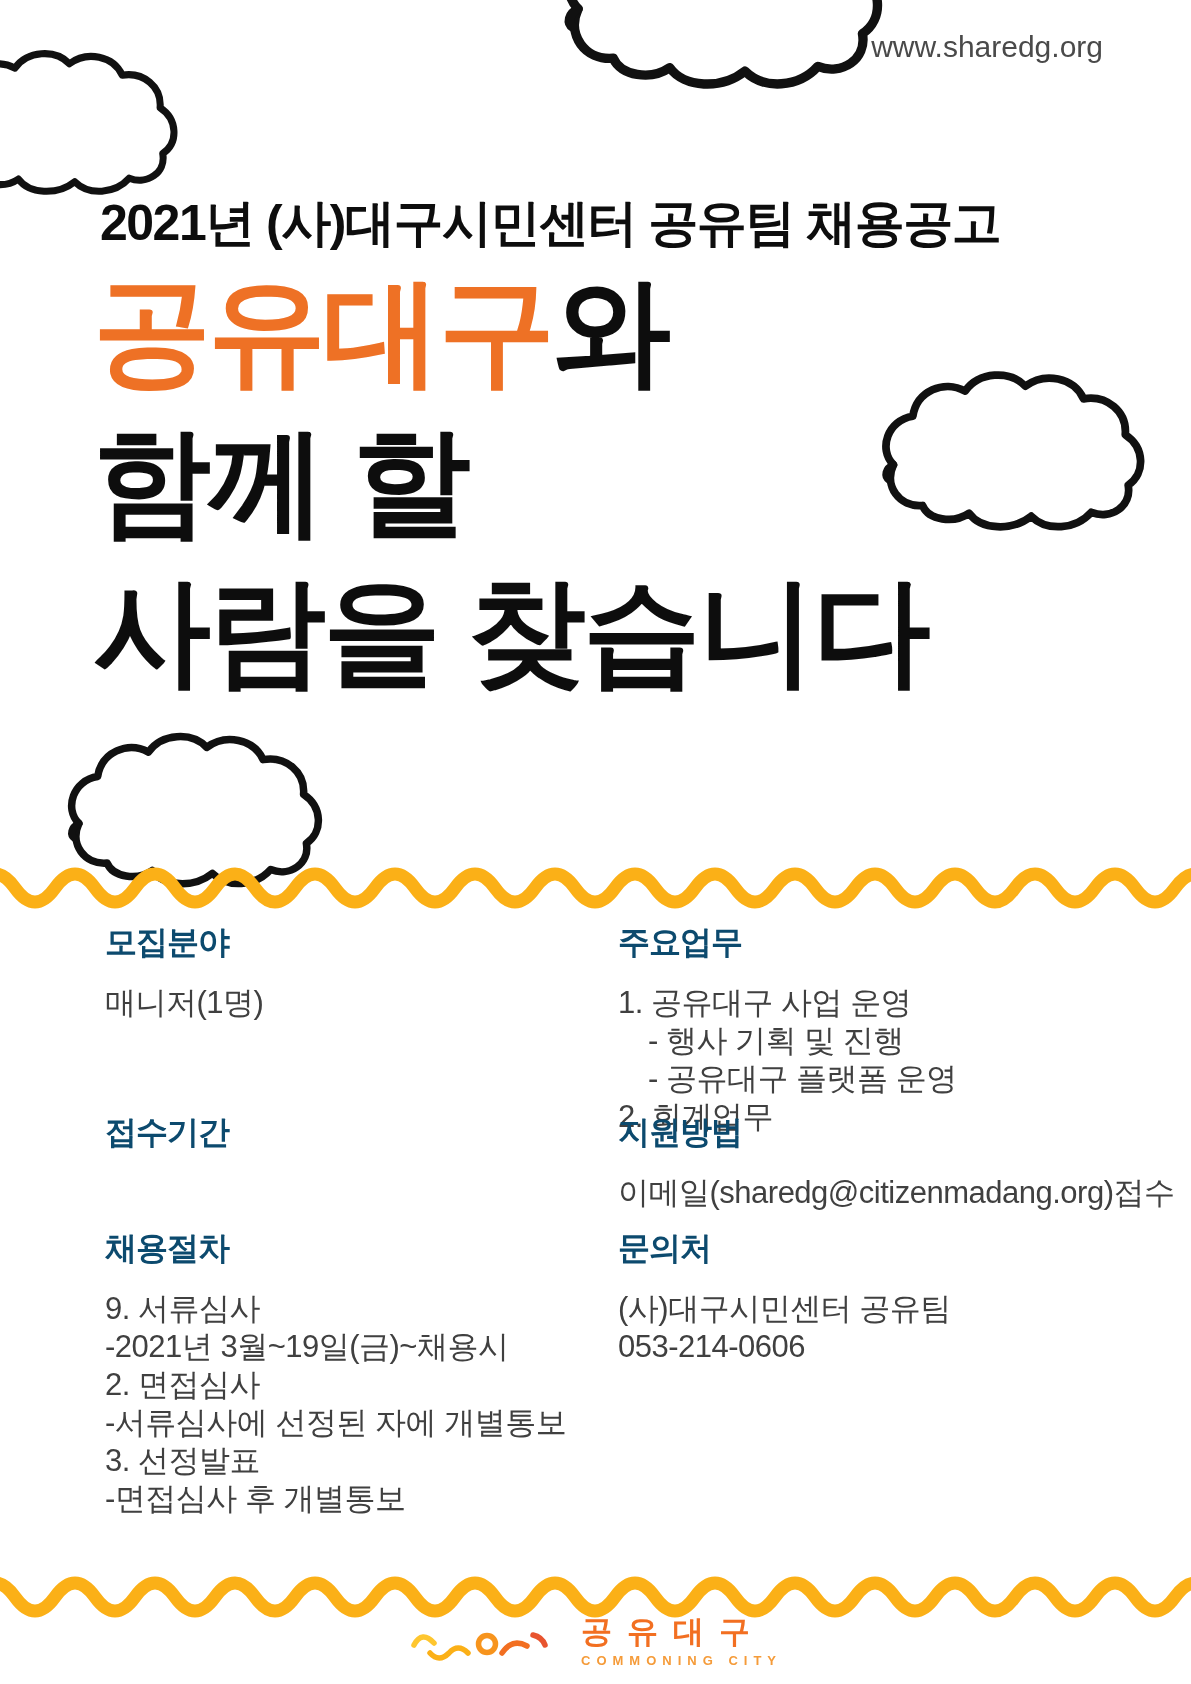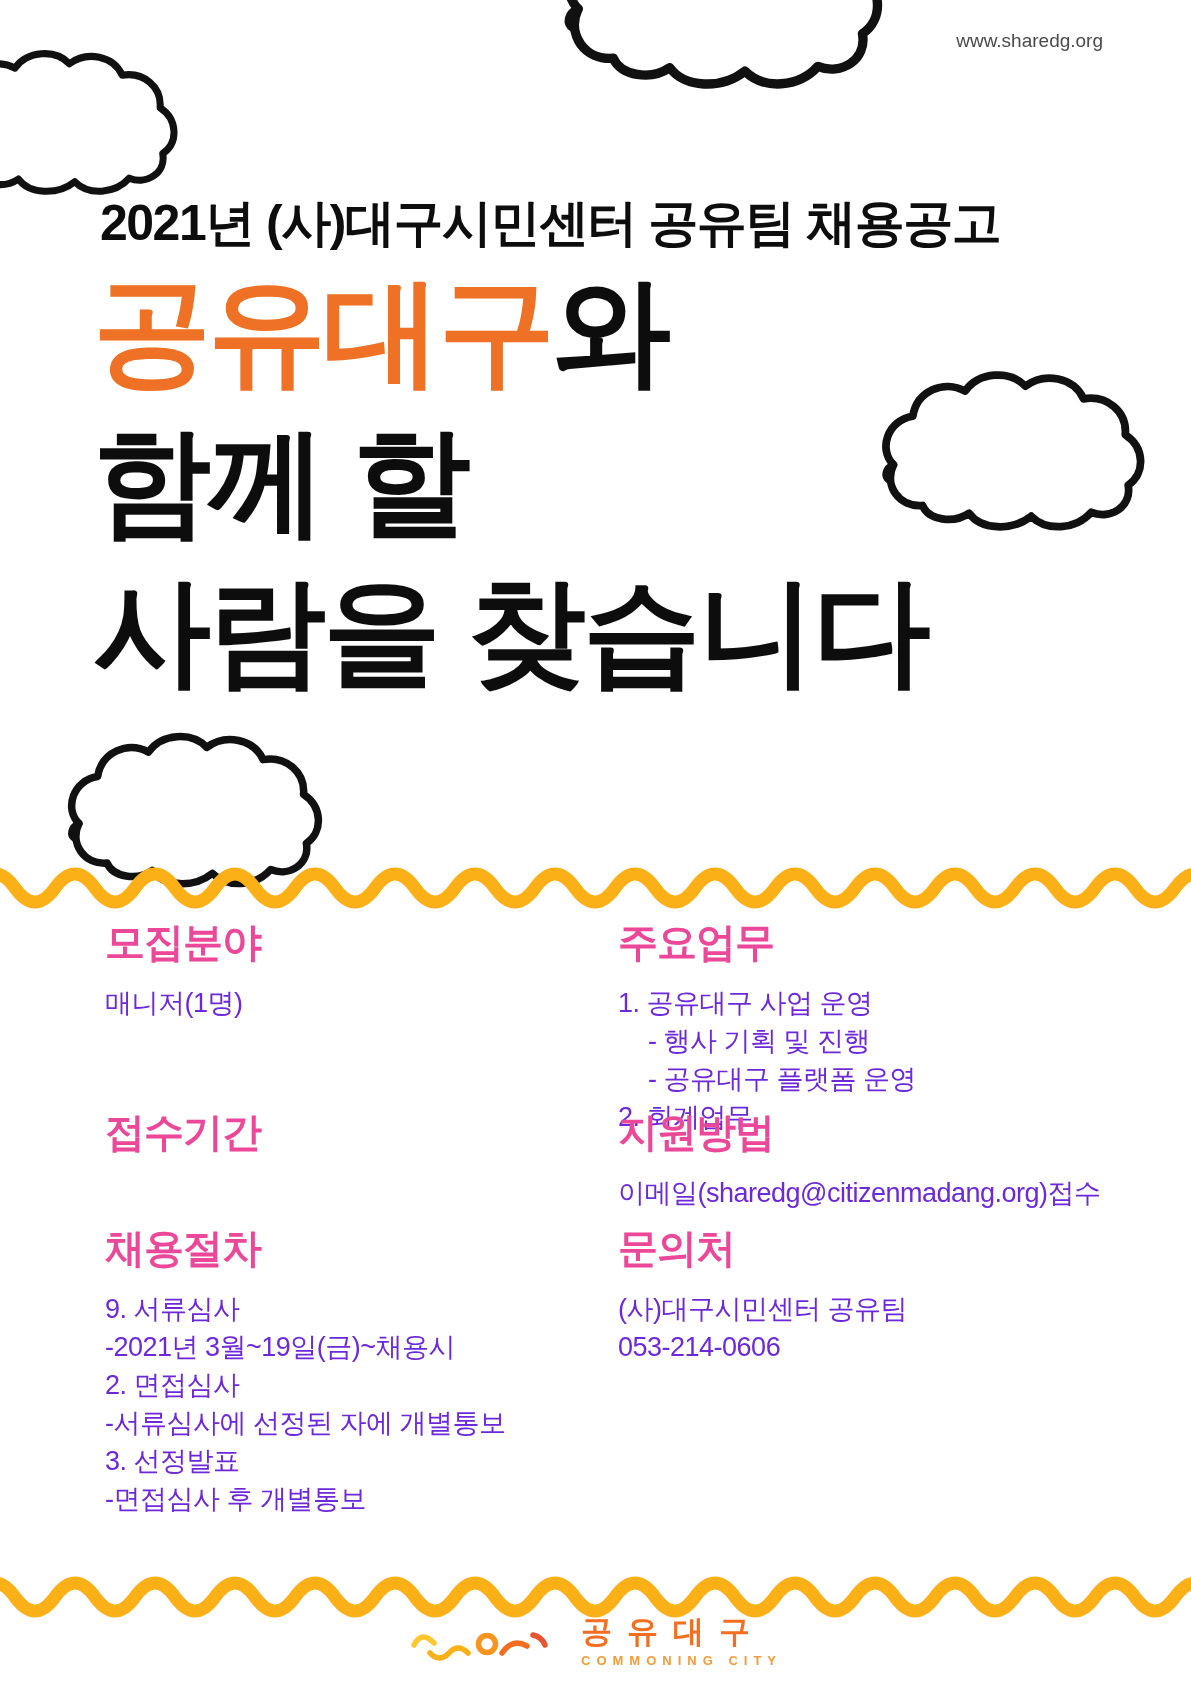--- a/index.html
+++ b/index.html
@@ -2,42 +2,42 @@
 <html><head>
 <meta charset="utf-8">
 <style>
   html,body{margin:0;padding:0;background:#ffffff;}
   .poster{
     position:relative;width:1191px;height:1684px;background:#ffffff;
     overflow:hidden;font-family:"Liberation Sans","DejaVu Sans",sans-serif;
   }
   .cloud{position:absolute;z-index:1;}
   .site-url{
-    position:absolute;top:30px;right:88px;font-size:19px;color:#4a4a4a;
+    position:absolute;top:30px;right:88px;font-size:30px;color:#4a4a4a;
     letter-spacing:0;z-index:3;
   }
   .subtitle{
     position:absolute;left:100px;top:190px;font-size:50px;font-weight:800;
     color:#0d0d0d;letter-spacing:-1.5px;z-index:3;white-space:nowrap;
   }
   .main-title{
     position:absolute;left:93px;top:256px;font-size:118px;font-weight:800;
     line-height:150px;color:#0d0d0d;letter-spacing:-3px;z-index:3;
   }
   .main-title .hl{color:#EE7125;}
   .wave{position:absolute;left:-25px;width:1240px;height:46px;z-index:4;}
   .wave.top{top:866px;}
   .wave.bottom{top:1575px;}
   .sec{position:absolute;z-index:3;width:500px;}
   .sec h2{
-    font-size:40px;font-weight:800;color:#ec4899;margin:0 0 22px 0;
+    font-size:32px;font-weight:800;color:#0c4a6e;margin:0 0 22px 0;
     letter-spacing:-1px;line-height:40px;
   }
   .sec p{
-    font-size:27px;color:#6d28d9;margin:0;line-height:38px;letter-spacing:-0.5px;
+    font-size:31px;color:#404040;margin:0;line-height:38px;letter-spacing:-0.5px;
     white-space:nowrap;
   }
   .sec p.indent{padding-left:30px;}
   .col-left{left:105px;}
   .col-right{left:618px;}
   .row-1{top:922px;}
   .row-2{top:1112px;}
   .row-3{top:1228px;}
   .footer-logo{
     position:absolute;left:0;right:0;top:1616px;display:flex;

